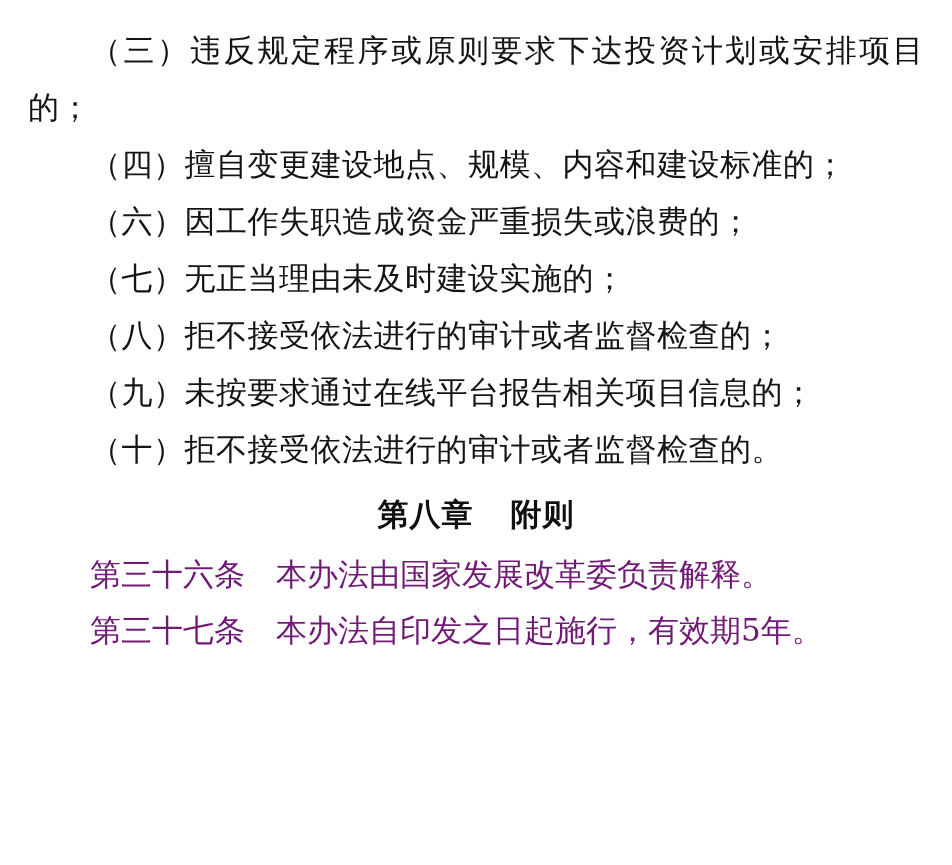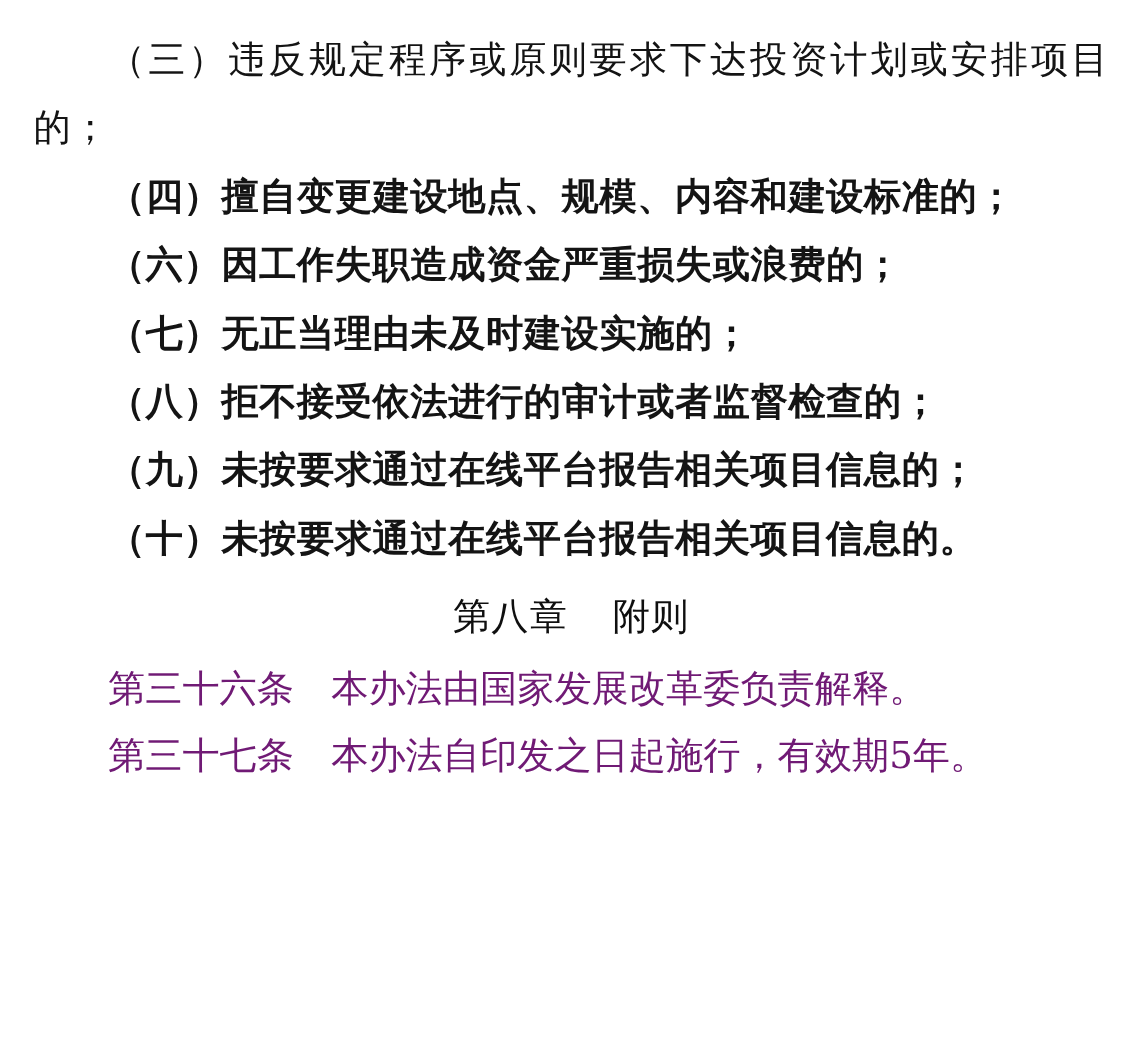--- a/index.html
+++ b/index.html
@@ -27,27 +27,26 @@
     line-height: 57px;
     text-align: justify;
     text-justify: inter-ideograph;
     text-indent: 2em;
     margin: 0;
     letter-spacing: 0.5px;
     color: #141414;
   }
   .para.single {
     white-space: nowrap;
-    font-weight: bold;
   }
   .chapter-heading {
     font-size: 31px;
     line-height: 60px;
     text-align: center;
-    font-weight: normal;
+    font-weight: bold;
     margin: 6px 0 2px 0;
     letter-spacing: 1px;
     color: #0f0f0f;
   }
   .chapter-heading .gap {
     display: inline-block;
     width: 1.2em;
   }
   .article {
     font-size: 31px;
@@ -66,21 +65,21 @@
 <body>
 
 <div class="page">
 
   <p class="para">（三）违反规定程序或原则要求下达投资计划或安排项目的；</p>
   <p class="para single">（四）擅自变更建设地点、规模、内容和建设标准的；</p>
   <p class="para single">（六）因工作失职造成资金严重损失或浪费的；</p>
   <p class="para single">（七）无正当理由未及时建设实施的；</p>
   <p class="para single">（八）拒不接受依法进行的审计或者监督检查的；</p>
   <p class="para single">（九）未按要求通过在线平台报告相关项目信息的；</p>
-  <p class="para single">（十）未按要求通过在线平台报告相关项目信息的。</p>
+  <p class="para single">（十）拒不接受依法进行的审计或者监督检查的。</p>
 
   <div class="chapter-heading">
     <span>第八章</span><span class="gap"></span><span>附则</span>
   </div>
 
   <p class="article">
     <span>第三十六条</span><span class="num-gap"></span><span>本办法由国家发展改革委负责解释。</span>
   </p>
 
   <p class="article">

